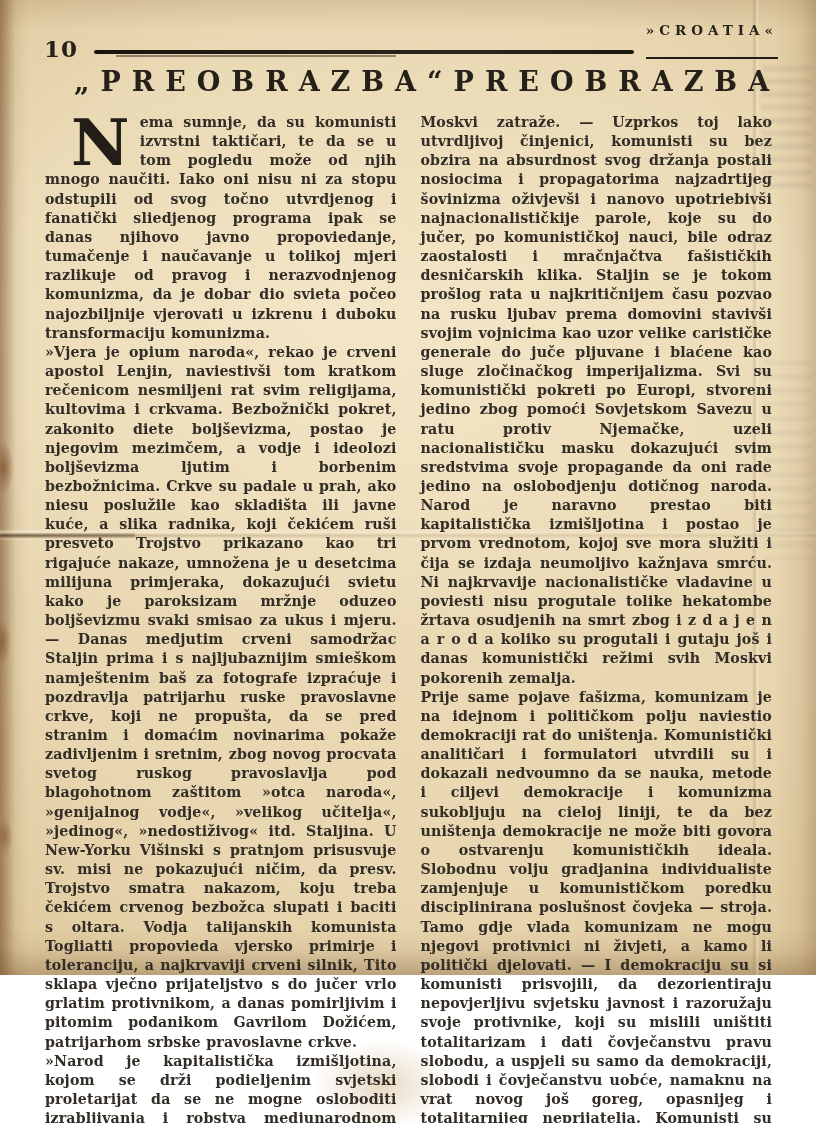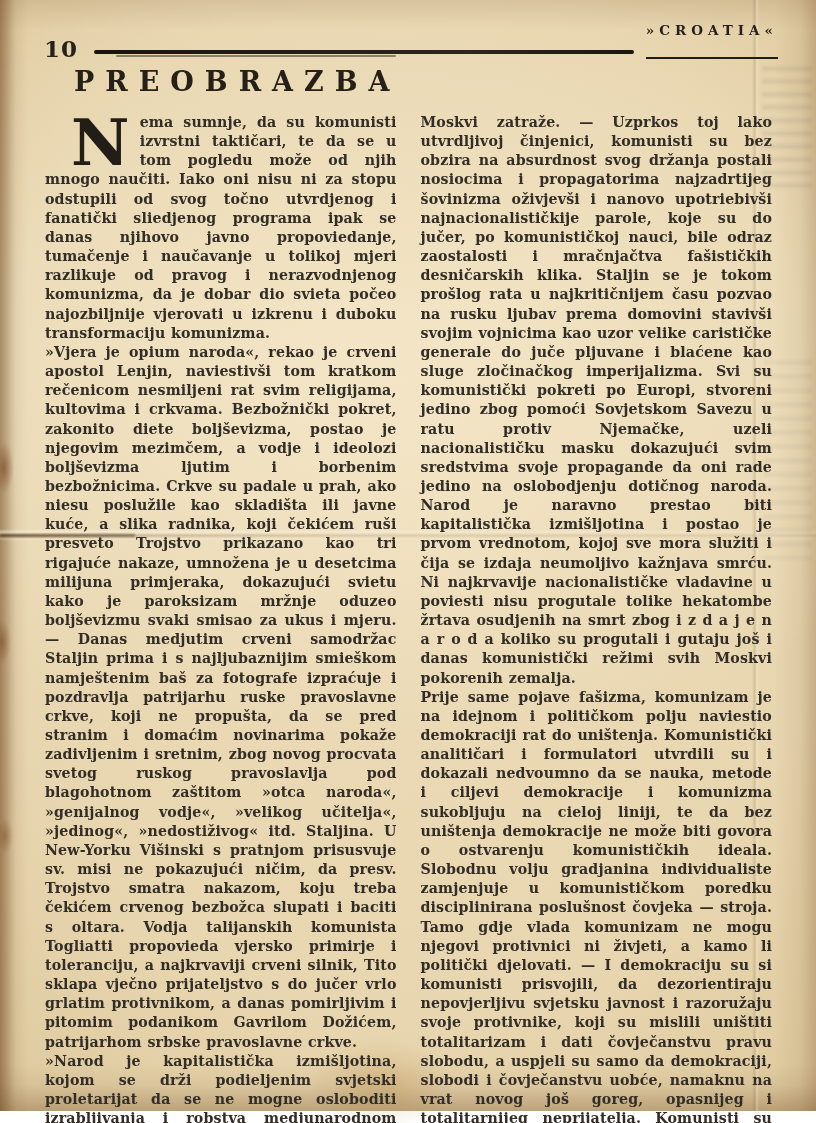--- a/index.html
+++ b/index.html
@@ -1,21 +1,21 @@
 <!DOCTYPE html>
 <html lang="hr"><head>
 <meta charset="utf-8">
 <style>
   html,body{margin:0;padding:0;}
   body{
     width:816px;height:1123px;overflow:hidden;
     font-family:"DejaVu Serif", serif;
   }
   .paper{
-    position:relative;width:816px;height:1111px;
+    position:relative;width:816px;height:975px;
     background:
       radial-gradient(140% 55% at 45% 32%, rgba(255,247,224,.38), rgba(255,247,224,0) 62%),
       linear-gradient(90deg, rgba(122,82,40,.42) 0, rgba(122,82,40,.14) 12px, rgba(122,82,40,0) 28px),
       linear-gradient(270deg, rgba(122,82,40,.30) 0, rgba(122,82,40,.10) 16px, rgba(122,82,40,0) 42px),
       linear-gradient(0deg, rgba(108,72,36,.34) 0, rgba(108,72,36,.08) 26px, rgba(108,72,36,0) 48px),
       linear-gradient(180deg, rgba(108,72,36,.14) 0, rgba(108,72,36,0) 30px),
       radial-gradient(95% 85% at 50% 45%, #eddcb9 0%, #e8d6b0 55%, #e0cba0 80%, #ccae83 100%);
     color:#2e2a24;
   }
   
@@ -115,20 +115,21 @@
   <div class="ghost ghost-1"></div>
   <div class="ghost ghost-2"></div>
 
   <header class="page-header">
     <span class="page-num">10</span>
     <span class="rule"></span>
     <span class="masthead">»CROATIA«</span>
   </header>
 
   <h1 class="headline">
+    <span>„PREOBRAZBA“</span>
     <span>PREOBRAZBA</span>
   </h1>
 
   <main class="columns">
     <div class="col">
       <p class="para"><span class="dropcap">N</span><span>ema sumnje, da su komunisti izvrstni taktičari, te da se u tom pogledu može od njih mnogo naučiti. Iako oni nisu ni za stopu odstupili od svog točno utvrdjenog i fanatički sliedjenog programa ipak se danas njihovo javno propoviedanje, tumačenje i naučavanje u tolikoj mjeri razlikuje od pravog i nerazvodnjenog komunizma, da je dobar dio svieta počeo najozbiljnije vjerovati u izkrenu i duboku transformaciju komunizma.</span></p>
       <p class="para">»Vjera je opium naroda«, rekao je crveni apostol Lenjin, naviestivši tom kratkom rečenicom nesmiljeni rat svim religijama, kultovima i crkvama. Bezbožnički pokret, zakonito diete boljševizma, postao je njegovim mezimčem, a vodje i ideolozi boljševizma ljutim i borbenim bezbožnicima. Crkve su padale u prah, ako niesu poslužile kao skladišta ili javne kuće, a slika radnika, koji čekićem ruši presveto Trojstvo prikazano kao tri rigajuće nakaze, umnožena je u desetcima milijuna primjeraka, dokazujući svietu kako je paroksizam mržnje oduzeo boljševizmu svaki smisao za ukus i mjeru. — Danas medjutim crveni samodržac Staljin prima i s najljubaznijim smieškom namještenim baš za fotografe izpraćuje i pozdravlja patrijarhu ruske pravoslavne crkve, koji ne propušta, da se pred stranim i domaćim novinarima pokaže zadivljenim i sretnim, zbog novog procvata svetog ruskog pravoslavlja pod blagohotnom zaštitom »otca naroda«, »genijalnog vodje«, »velikog učitelja«, »jedinog«, »nedostiživog« itd. Staljina. U New-Yorku Višinski s pratnjom prisusvuje sv. misi ne pokazujući ničim, da presv. Trojstvo smatra nakazom, koju treba čekićem crvenog bezbožca slupati i baciti s oltara. Vodja talijanskih komunista Togliatti propovieda vjersko primirje i toleranciju, a najkrvaviji crveni silnik, Tito sklapa vječno prijateljstvo s do jučer vrlo grlatim protivnikom, a danas pomirljivim i pitomim podanikom Gavrilom Dožićem, patrijarhom srbske pravoslavne crkve.</p>
       <p class="para">»Narod je kapitalistička izmišljotina, kojom se drži podieljenim svjetski proletarijat da se ne mogne osloboditi izrabljivanja i robstva medjunarodnom kapitalizmu«, uči nas crveni katekizam. Na temelju te nauke komunisti su se odrekli vlastite pripadnosti svom narodu i svih moralnih obveza, koje iz te pripadnosti proiztiču. Oni poznaju jedino obvezu na poštivanje Marksovih zasada i sliepu pokornost komunističkoj stranci. Svaki je komunist spreman izdati svoju zemlju i svoj narod onog časa, kad to njegovi gospodari u</p>
     </div>
     <div class="col">

